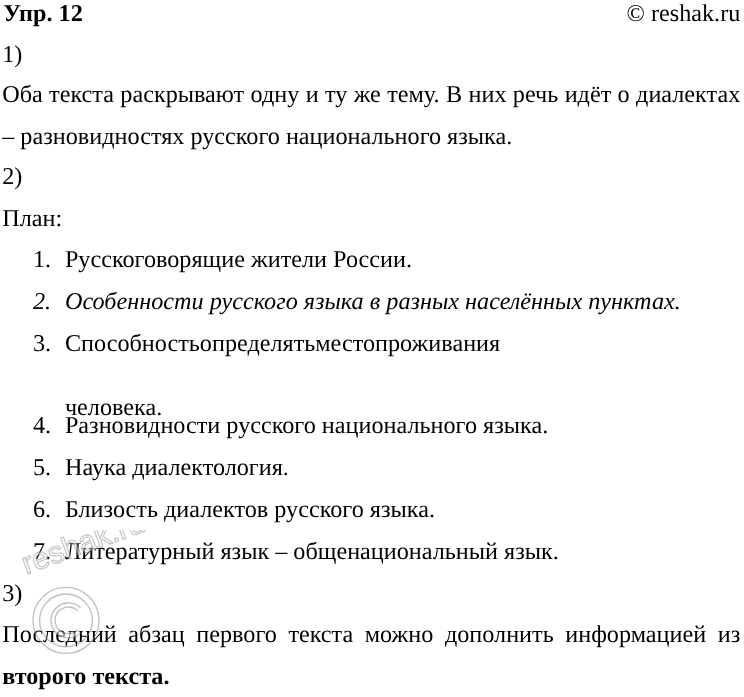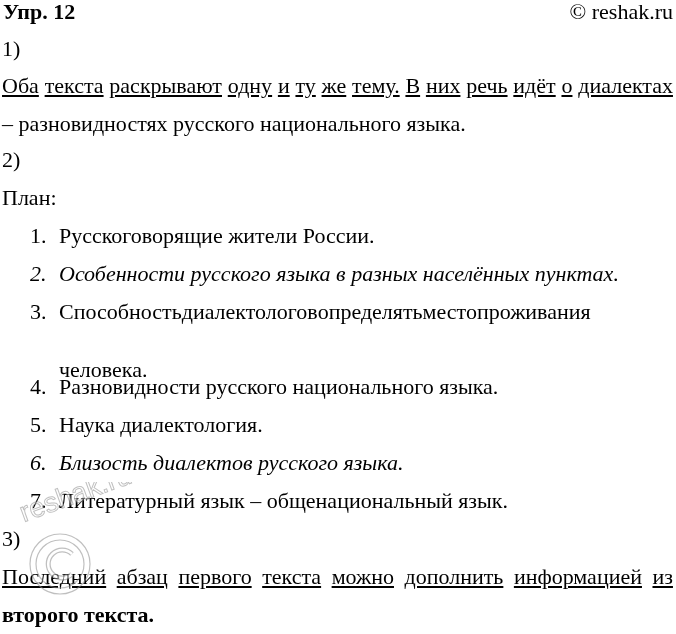--- a/index.html
+++ b/index.html
@@ -49,21 +49,21 @@
       left: 2px;
       width: 671px;
       font-size: 22px;
       line-height: 26px;
       text-align: justify;
       text-align-last: justify;
       white-space: nowrap;
       display: flex;
       justify-content: space-between;
     }
-    .justify span.w { display: inline-block; text-decoration: underline; }
+    .justify span.w { display: inline-block; }
     .item {
       position: absolute;
       left: 30px;
       font-size: 22px;
       line-height: 26px;
       white-space: nowrap;
     }
     .item .num {
       display: inline-block;
       width: 29px;
@@ -135,34 +135,33 @@
   <div class="item" style="top:223px;">
     <span class="num">1.</span><span>Русскоговорящие жители России.</span>
   </div>
   <div class="item" style="top:261px;font-style:italic;">
     <span class="num">2.</span><span>Особенности русского языка в разных населённых пунктах.</span>
   </div>
   <div class="item-wide" style="top:299px;">
     <span class="num">3.</span>
     <span class="words" id="item3words">
         <span class="w">Способность</span>
-        <span class="w">диалектологов</span>
         <span class="w">определять</span>
         <span class="w">место</span>
         <span class="w">проживания</span>
       </span>
   </div>
   <div class="cont" style="top:357px;">человека.</div>
   <div class="item" style="top:374px;">
     <span class="num">4.</span><span>Разновидности русского национального языка.</span>
   </div>
   <div class="item" style="top:412px;">
     <span class="num">5.</span><span>Наука диалектология.</span>
   </div>
-  <div class="item" style="top:450px;font-style:italic;">
+  <div class="item" style="top:450px;">
     <span class="num">6.</span><span>Близость диалектов русского языка.</span>
   </div>
   <div class="item" style="top:488px;">
     <span class="num">7.</span><span>Литературный язык – общенациональный язык.</span>
   </div>
 
   <div class="line" style="top:526px;">3)</div>
   <div class="justify" style="top:564px;" id="s3l1">
       <span class="w">Последний</span>
       <span class="w">абзац</span>

